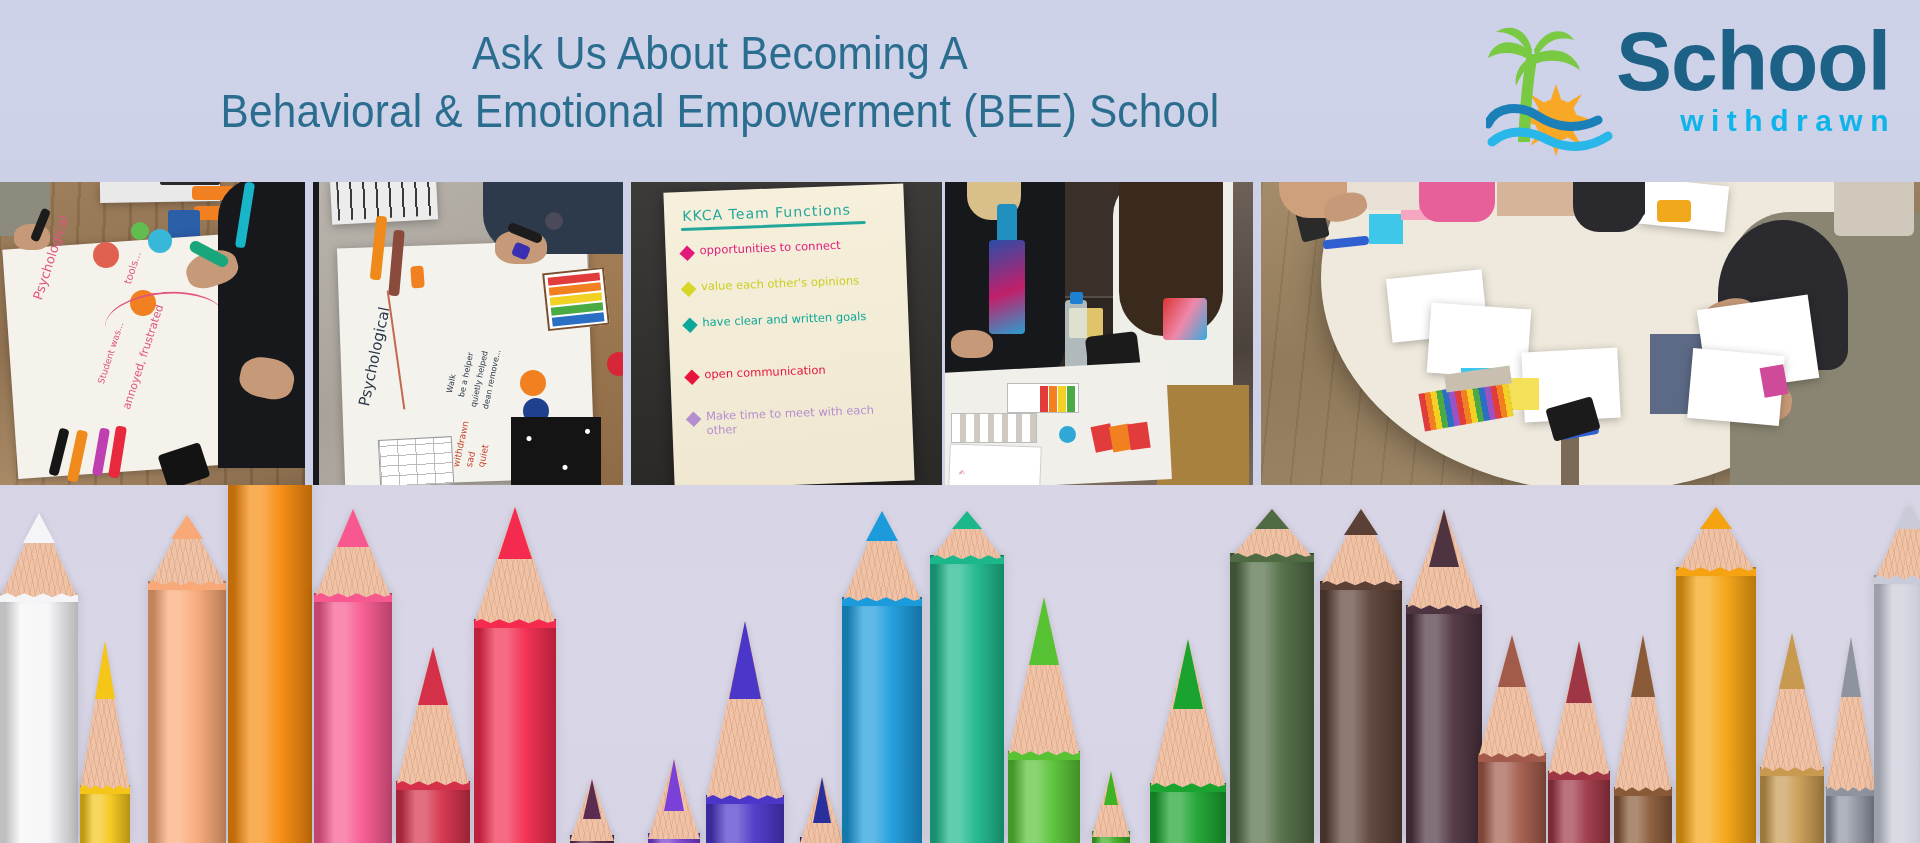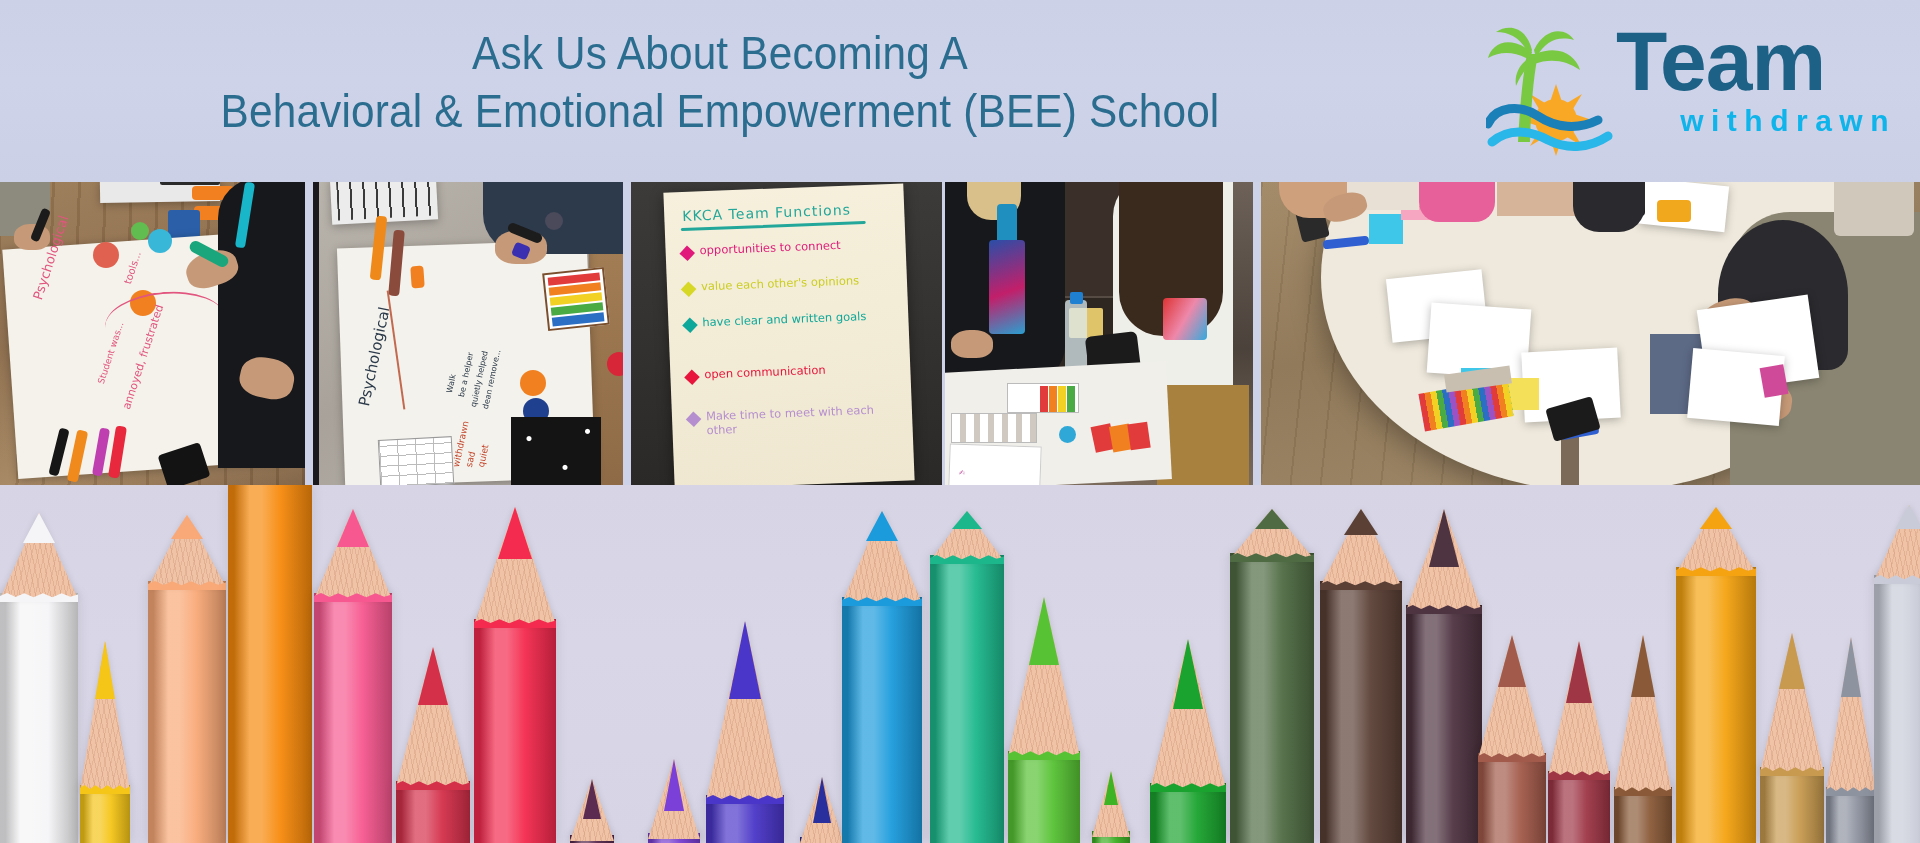--- a/index.html
+++ b/index.html
@@ -175,21 +175,21 @@
             <path d="M47 32 C34 38 28 50 30 62 C36 48 42 42 49 38 Z"></path>
           </g>
 
           <g fill="none" stroke-linecap="round">
             <path d="M2 100 C10 82 34 80 52 92 C70 104 92 106 112 96" stroke="#1b7fb8" stroke-width="9"></path>
             <path d="M6 118 C22 104 44 106 62 116 C82 126 104 124 122 112" stroke="#29b6e8" stroke-width="9"></path>
           </g>
         </svg>
       </div>
       <div class="logo-word">
-        <div class="logo-vibes">Team</div>
+        <div class="logo-vibes">School</div>
         <div class="logo-learning">withdrawn</div>
       </div>
     </div>
   </div>
 
   <div class="photo-strip">
 
     <div class="photo" style="left:0px; width:305px;">
       <div class="ph-inner">
         <div class="wood"></div>

